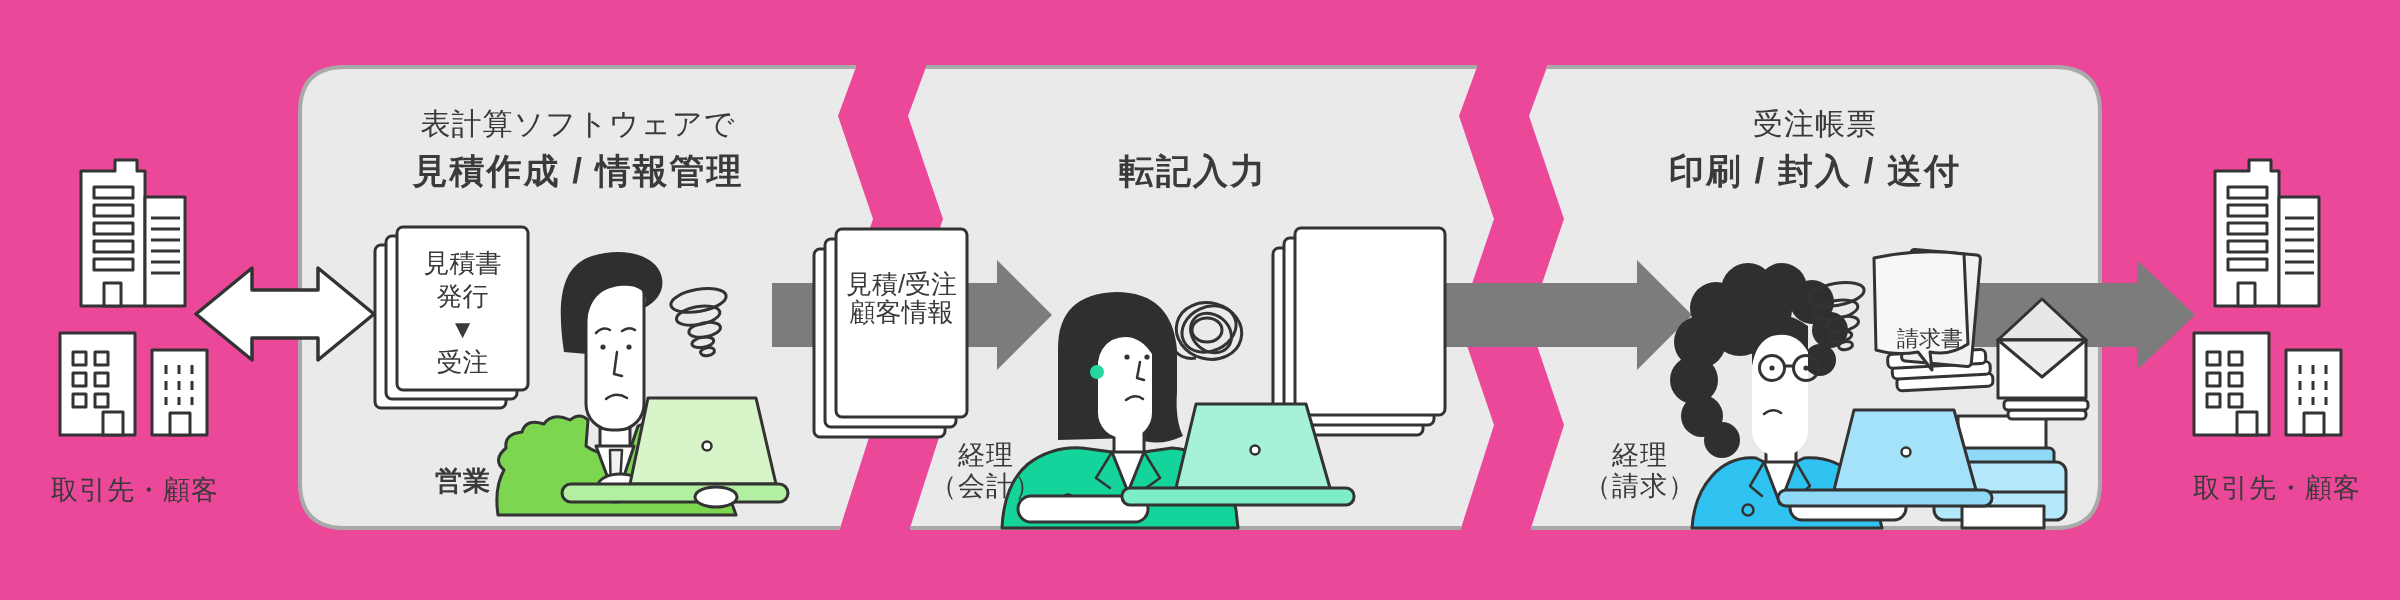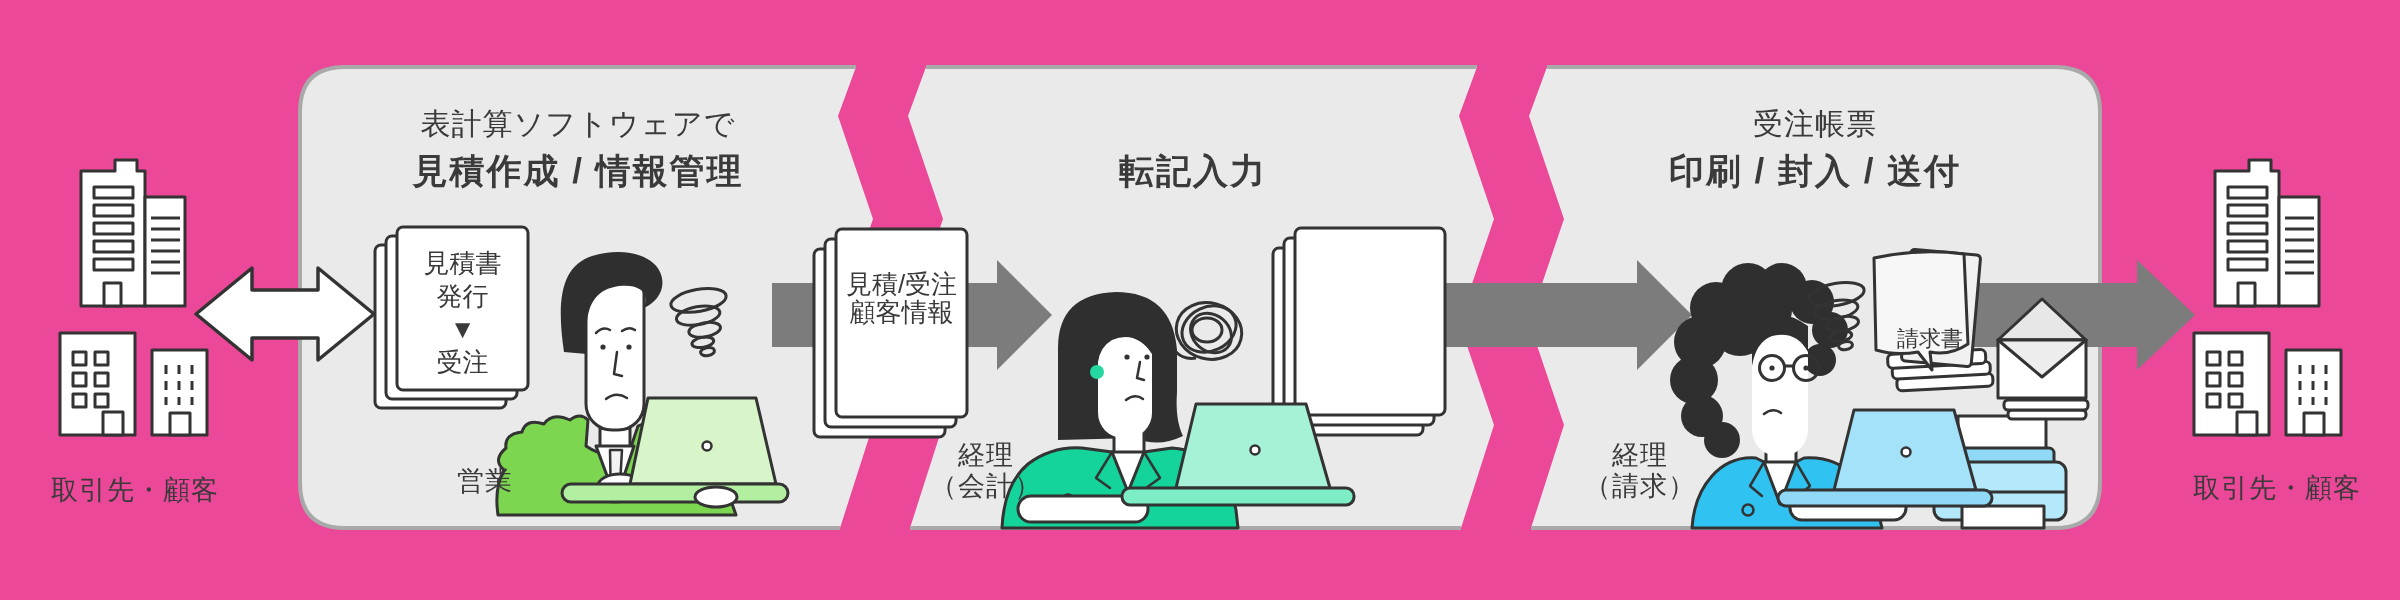--- a/index.html
+++ b/index.html
@@ -235,21 +235,21 @@
 <div class="txt title2" style="left:1530px;top:148px;width:570px;">印刷 / 封入 / 送付</div>
 
 <div class="txt doc-text" style="left:397px;top:247px;width:131px;line-height:33px;">見積書
 発行
 ▼
 受注</div>
 <div class="txt doc-text" style="left:836px;top:270px;width:131px;line-height:28px;">見積/受注
 顧客情報</div>
 <div class="txt sheet-label" style="left:1884px;top:288px;width:92px;margin-top:36px;">請求書</div>
 
-<div class="txt label" style="left:420px;top:463px;width:130px;">営業</div>
+<div class="txt label" style="left:398px;top:463px;width:130px;font-weight:bold;">営業</div>
 <div class="txt label" style="left:920px;top:440px;width:132px;line-height:31px;">経理
 （会計）</div>
 <div class="txt label" style="left:1574px;top:440px;width:132px;line-height:31px;">経理
 （請求）</div>
 <div class="txt label" style="left:25px;top:472px;width:220px;">取引先・顧客</div>
 <div class="txt label" style="left:2167px;top:470px;width:220px;">取引先・顧客</div>
 
 </div>
 
 </body></html>

